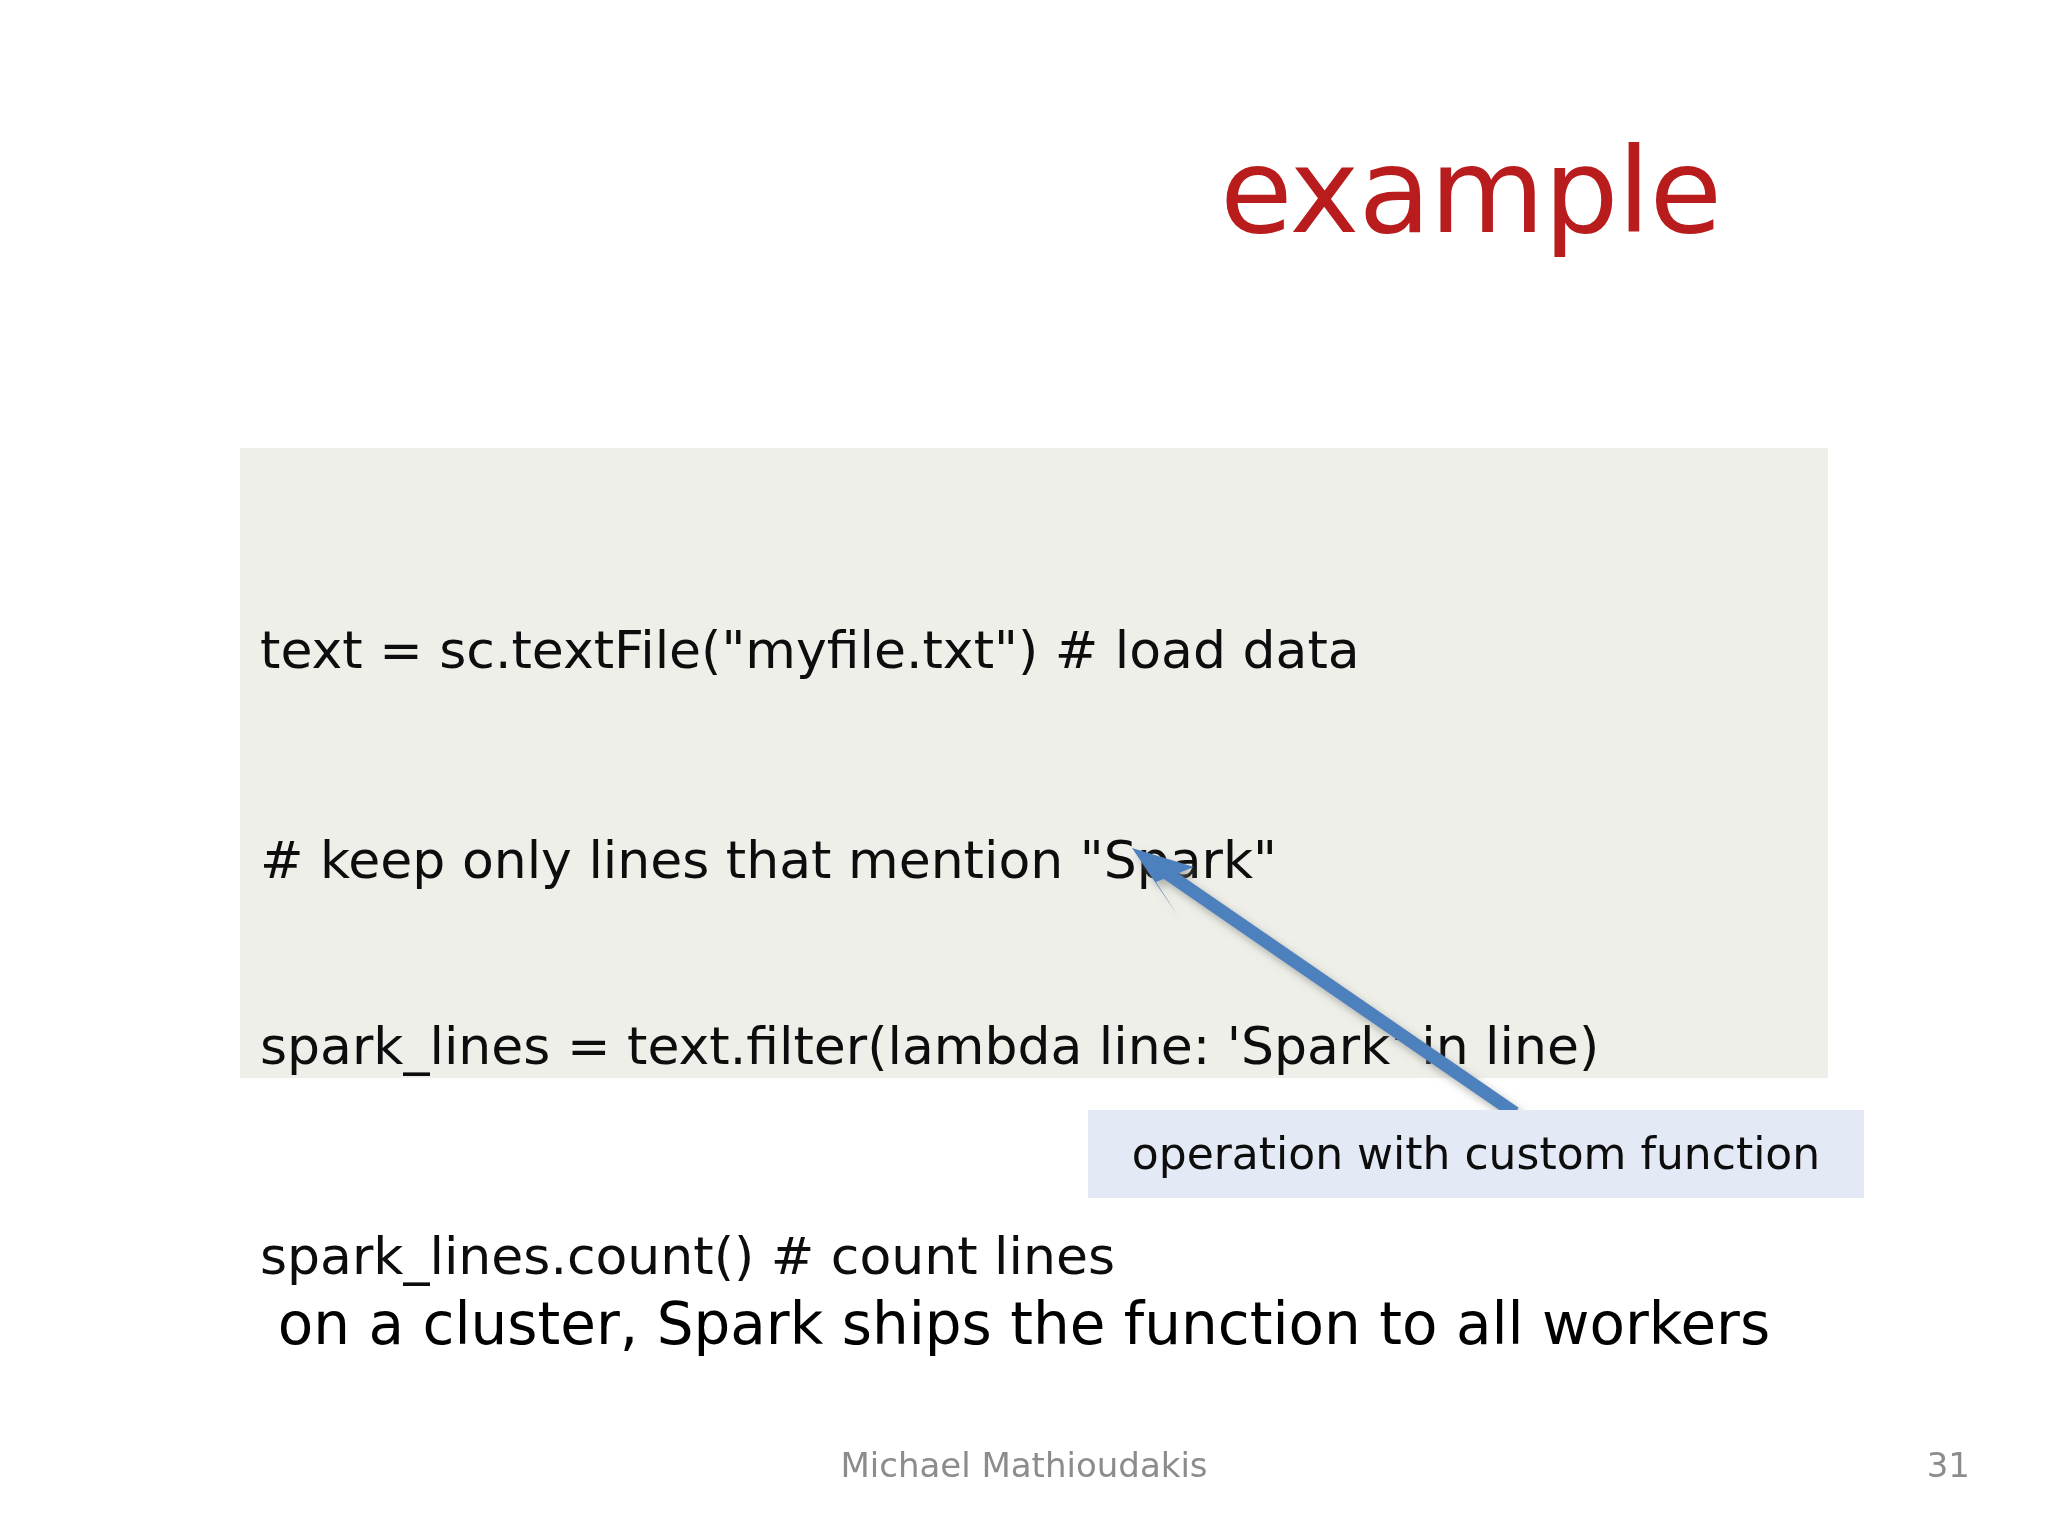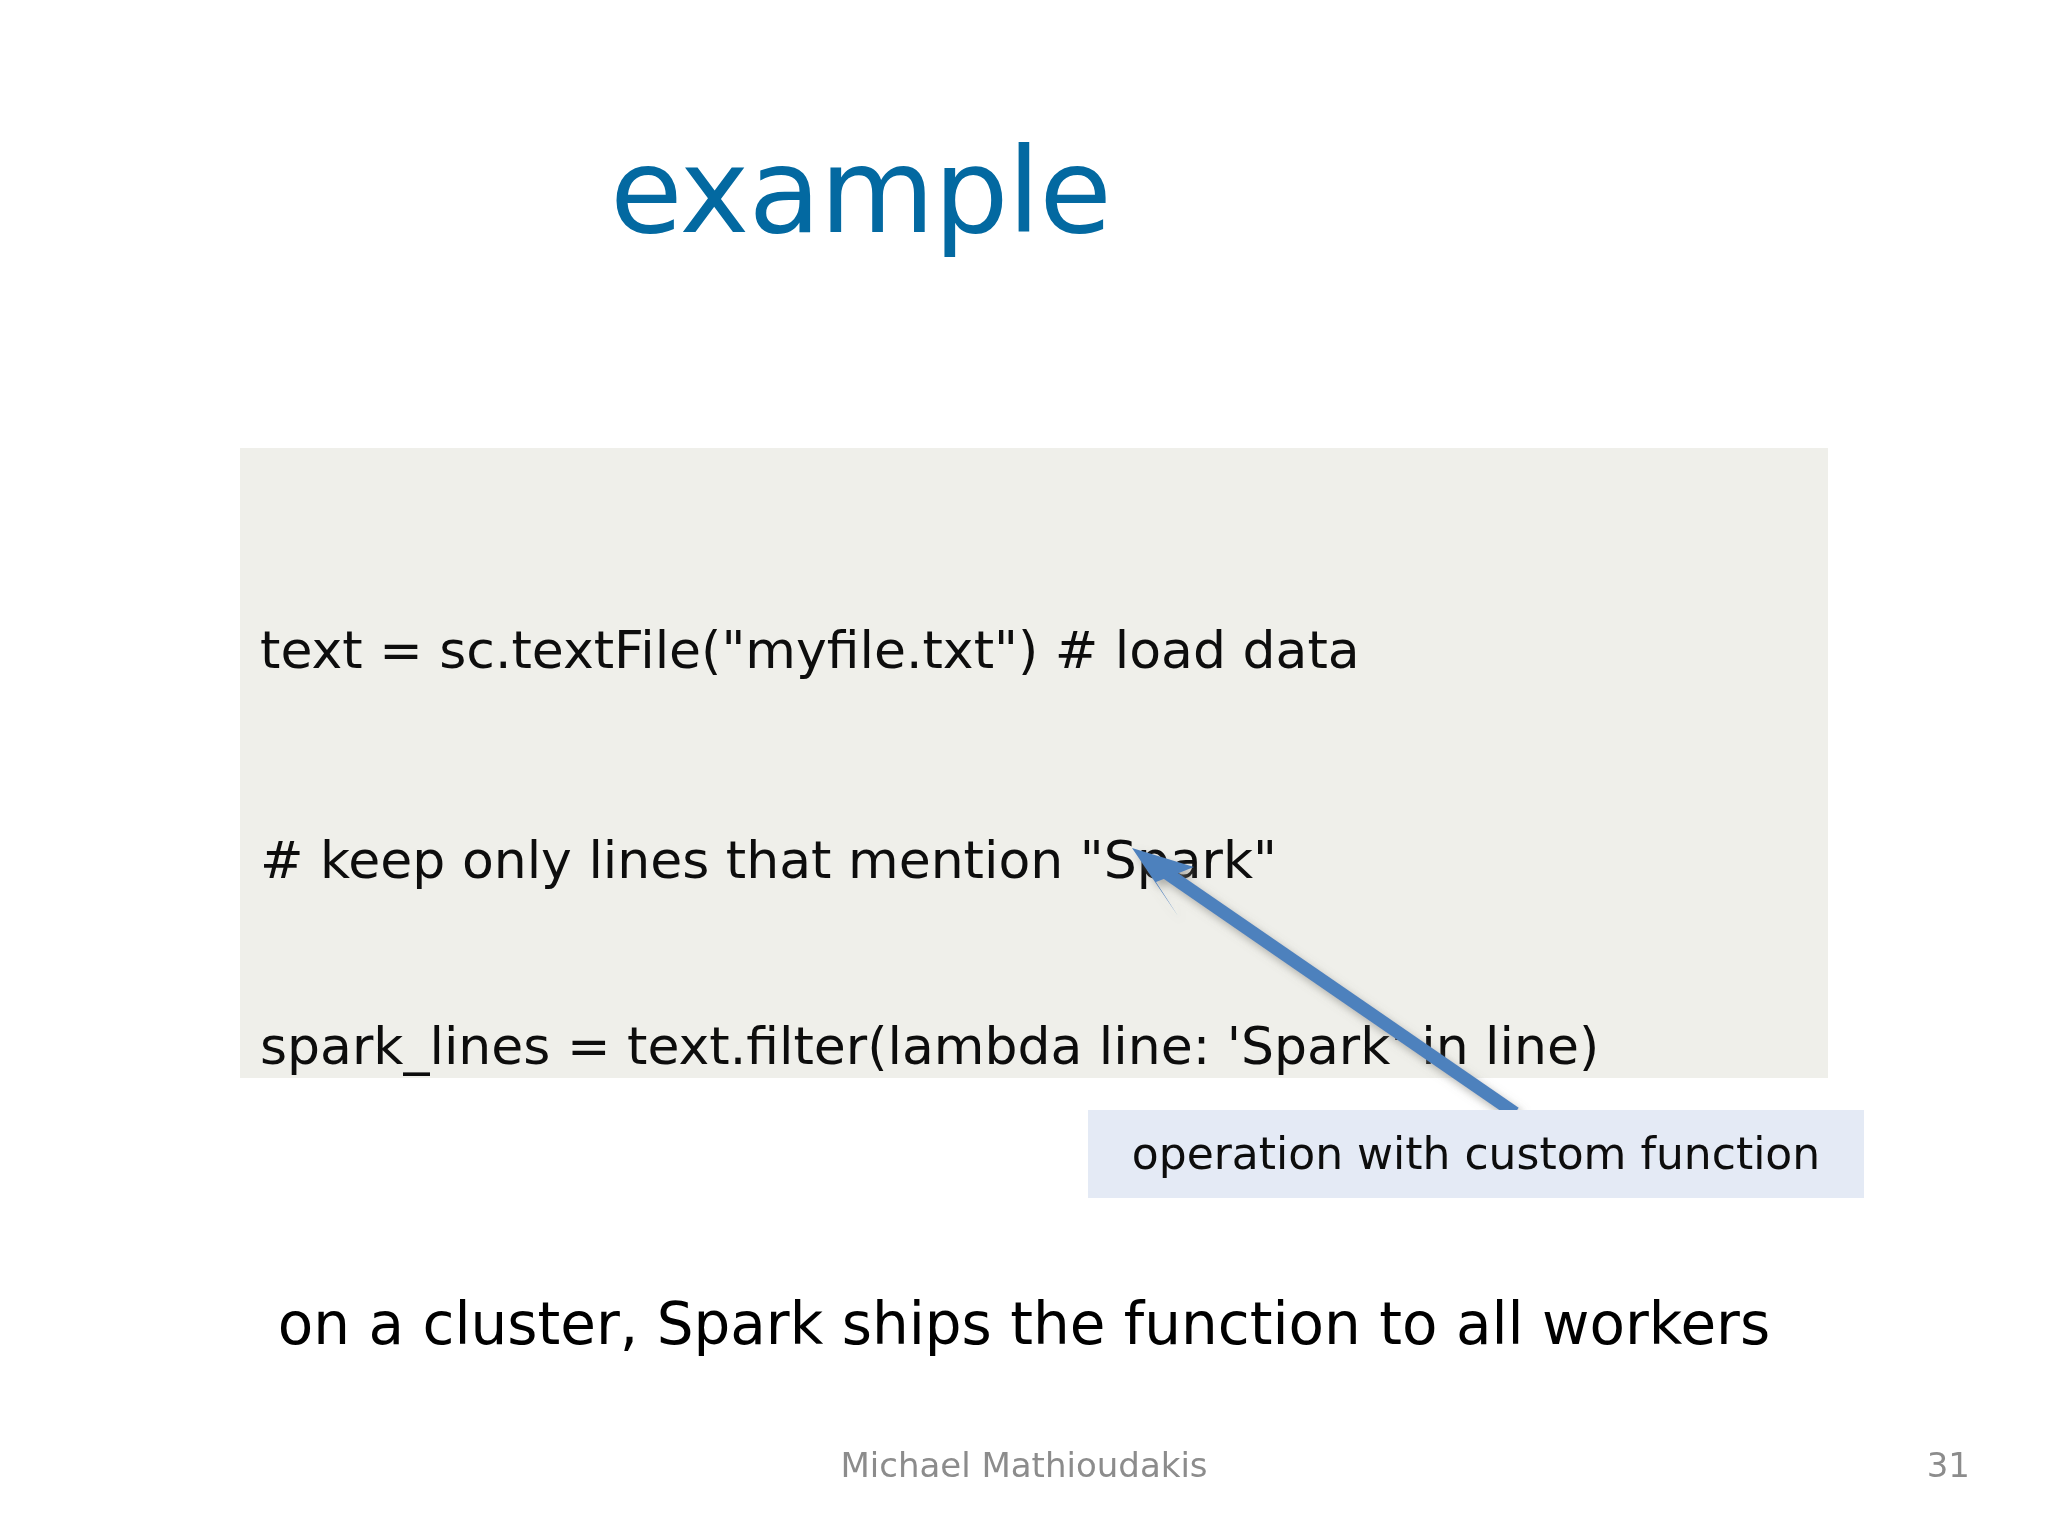--- a/index.html
+++ b/index.html
@@ -17,26 +17,26 @@
     background: #ffffff;
     overflow: hidden;
   }
 
   
   #slide-title {
     position: absolute;
     left: 0;
     top: 132px;
     width: 1721px;
-    text-align: center;
+    text-align: right;
     font-family: "DejaVu Sans", sans-serif;
     font-size: 118px;
     font-weight: 400;
     line-height: 1.0;
-    color: #0369a1;
+    color: #b91c1c;
     letter-spacing: -1px;
   }
 
   
   #code-block {
     position: absolute;
     left: 240px;
     top: 448px;
     width: 1588px;
     height: 630px;
@@ -135,20 +135,21 @@
 <div id="slide">
 
   <div id="slide-title">example</div>
 
   <div id="code-block"></div>
 
   <div id="code-lines">
     <div class="code-line">text = sc.textFile("myfile.txt") # load data</div>
     <div class="code-line tight"># keep only lines that mention "Spark"</div>
     <div class="code-line">spark_lines = text.filter(lambda line: 'Spark' in line)</div>
+    <div class="code-line">spark_lines.count() # count lines</div>
   </div>
 
   <svg id="callout-arrow" viewBox="0 0 480 320">
     <defs>
       <filter id="arrowShadow" x="-40%" y="-40%" width="190%" height="190%">
         <feDropShadow dx="4" dy="5" stdDeviation="4" flood-color="#7a7a72" flood-opacity="0.55"></feDropShadow>
       </filter>
     </defs>
     <g filter="url(#arrowShadow)">
       <line x1="425" y1="293" x2="62" y2="43" stroke="#4e81bd" stroke-width="13" stroke-linecap="butt"></line>

